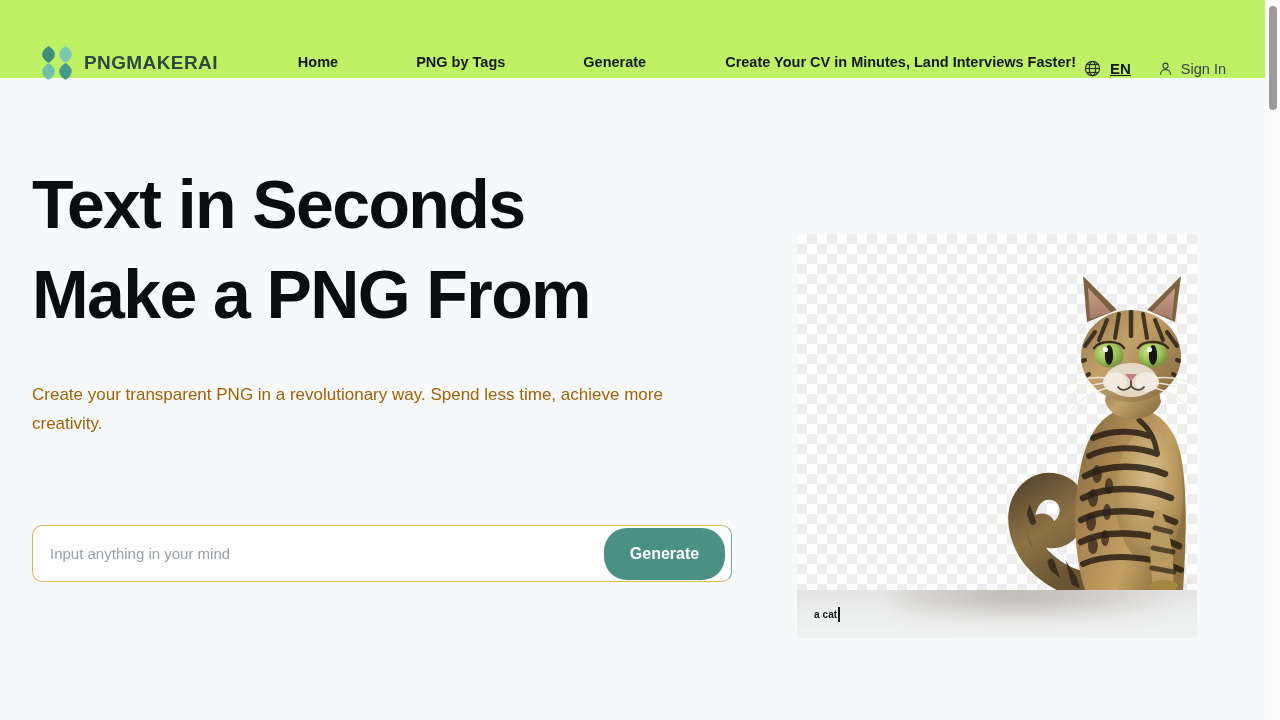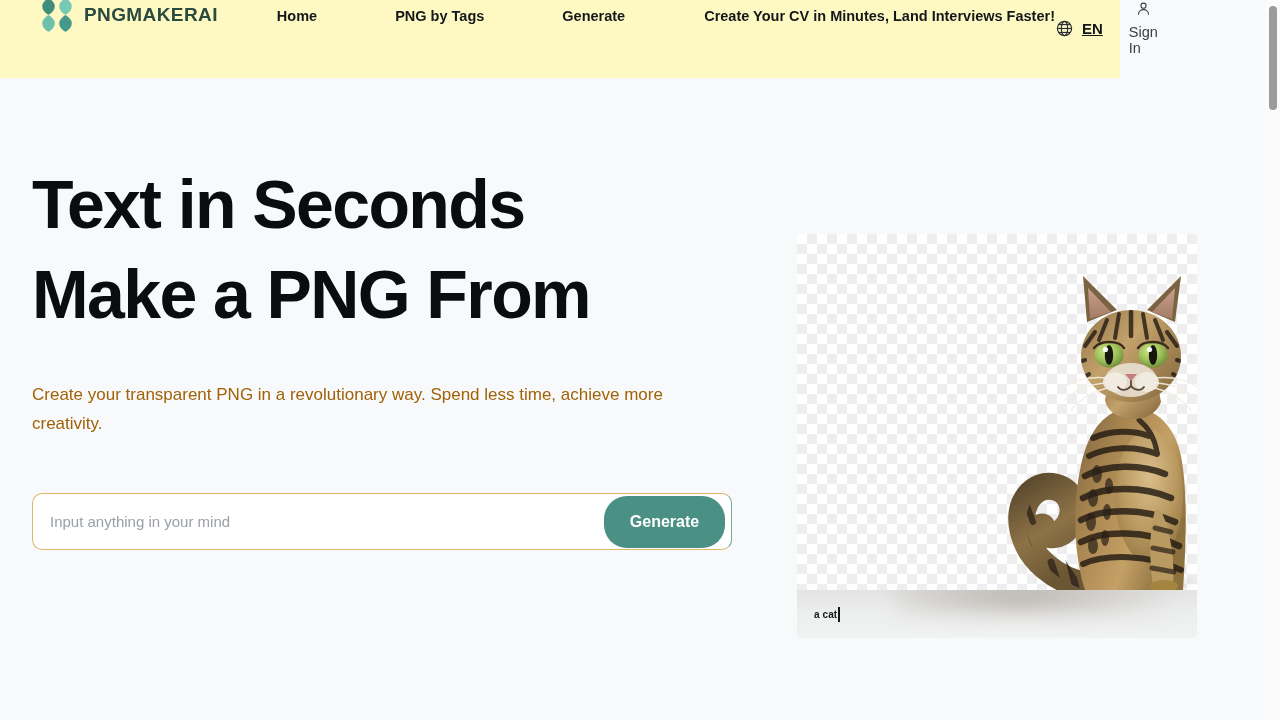--- a/index.html
+++ b/index.html
@@ -14,25 +14,25 @@
   body {
     font-family: "Liberation Sans", sans-serif;
     background: #f8f9fb;
     color: #111314;
     position: relative;
   }
 
   
   .header {
     height: 78px;
-    width: 1120px;
-    display: flex;
-    align-items: flex-start;
+    width: 1280px;
+    display: flex;
+    align-items: flex-end;
     padding: 0 32px 0 32px;
-    background: #fef9c3;
+    background: #bef264;
   }
 
   .brand {
     display: flex;
     align-items: center;
     gap: 12px;
     margin-left: 10px;
     cursor: pointer;
   }
 
@@ -57,21 +57,21 @@
     font-size: 19px;
     font-weight: 700;
     letter-spacing: 0.4px;
     color: #2b4b40;
     white-space: nowrap;
   }
 
   .nav {
     display: flex;
     align-items: center;
-    margin-left: 59px;
+    margin-left: 80px;
     gap: 0;
   }
   .nav a {
     font-size: 14.5px;
     font-weight: 600;
     color: #14181a;
     text-decoration: none;
     white-space: nowrap;
     padding: 8px 0;
   }
@@ -99,21 +99,20 @@
     font-weight: 700;
     color: #14181a;
     text-decoration: underline;
   }
 
   .signin {
     display: flex;
     align-items: center;
     gap: 7px;
     cursor: pointer;
-    flex-direction: column;
   }
   .signin-label {
     font-size: 14.5px;
     font-weight: 400;
     color: #3a4046;
   }
 
   .icon-svg { display: block; }
 
   
@@ -143,21 +142,21 @@
   .hero p.sub {
     margin-top: 41px;
     font-size: 17px;
     line-height: 29px;
     color: #a16207;
     max-width: 680px;
     font-weight: 400;
   }
 
   .prompt-row {
-    margin-top: 55px;
+    margin-top: 87px;
     width: 700px;
     height: 57px;
     background: #ffffff;
     border: 1px solid #ddb66a;
     border-right-color: #6aa99c;
     border-radius: 10px;
     display: flex;
     align-items: center;
     padding: 0 4px 0 0;
     position: relative;

